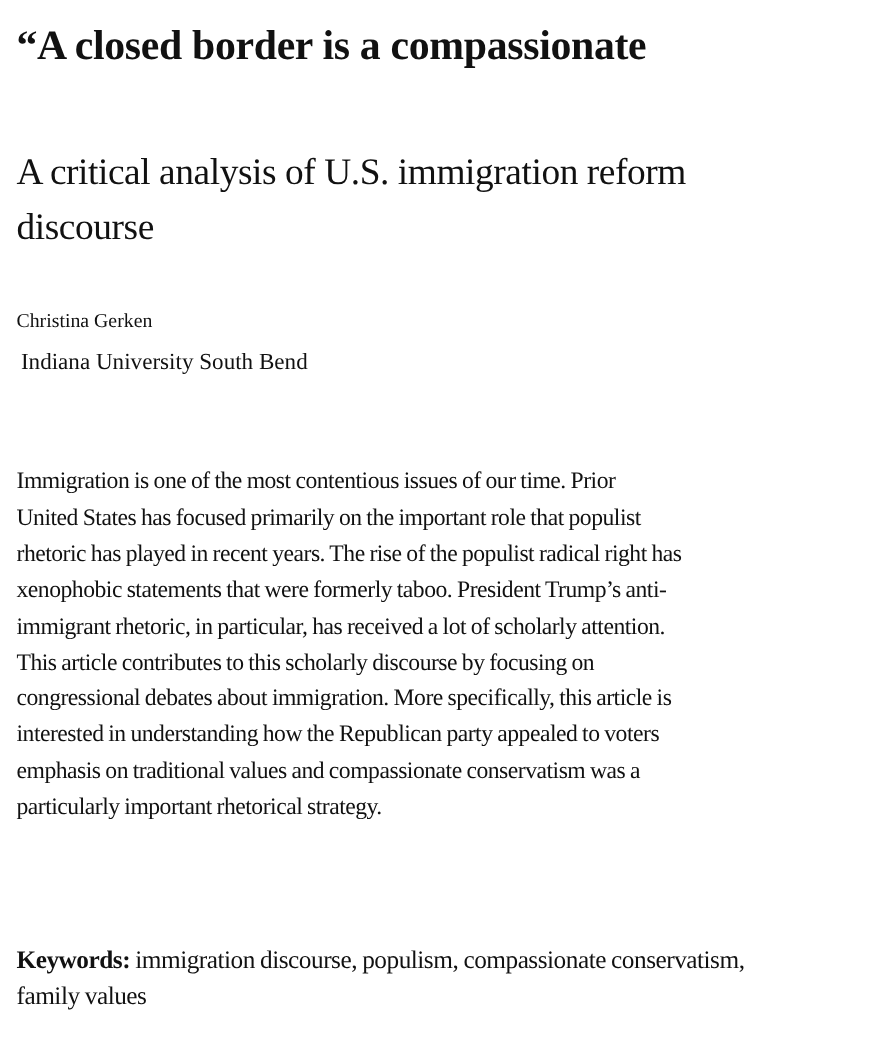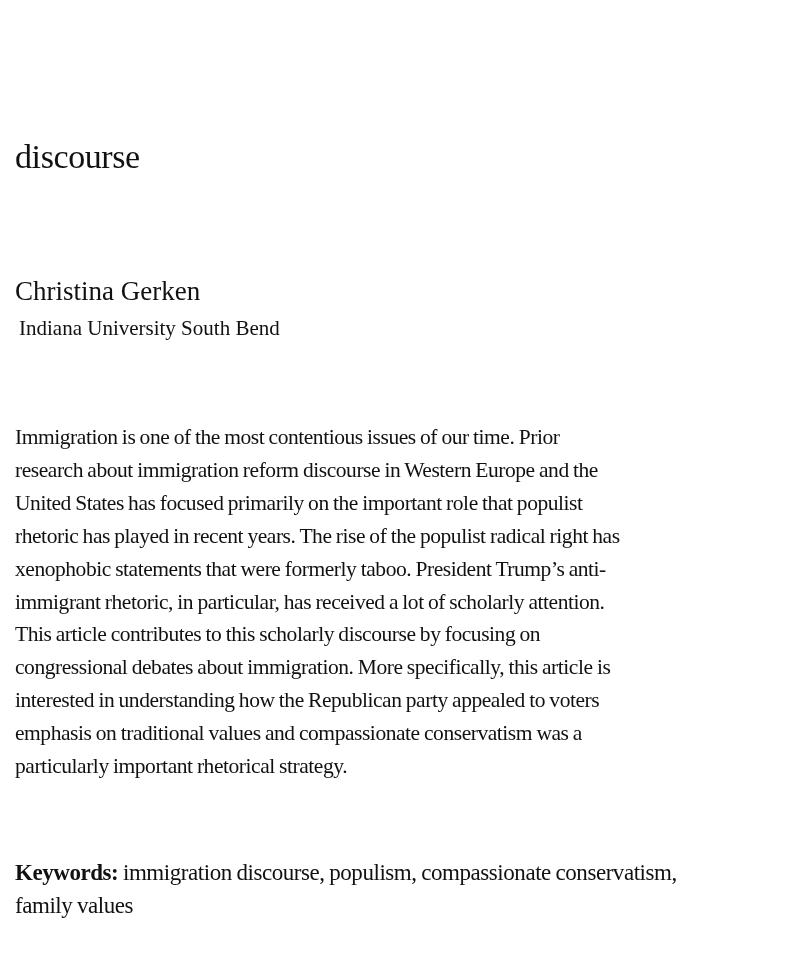--- a/index.html
+++ b/index.html
@@ -41,21 +41,21 @@
       font-size: 34px;
       line-height: 50px;
       font-weight: normal;
       letter-spacing: -0.4px;
     }
     .author {
       position: absolute;
       left: 0;
       top: 274px;
       margin: 0;
-      font-size: 27px;
+      font-size: 18px;
       line-height: 34px;
       font-weight: normal;
     }
     .affiliation {
       position: absolute;
       left: 4px;
       top: 314px;
       margin: 0;
       font-size: 21px;
       line-height: 28px;
@@ -94,32 +94,33 @@
     .keywords-label {
       font-weight: bold;
     }
   </style>
 </head>
 <body>
 
 <div class="page">
 
   <h1 class="title">
+    <span style="display:block">“A closed border is a compassionate</span>
   </h1>
 
   <h2 class="subtitle">
+    <span style="display:block">A critical analysis of U.S. immigration reform</span>
     <span style="display:block">discourse</span>
   </h2>
 
   <p class="author">Christina Gerken</p>
   <p class="affiliation">Indiana University South Bend</p>
 
   <div class="abstract">
     <span class="line">Immigration is one of the most contentious issues of our time. Prior</span>
-    <span class="line">research about immigration reform discourse in Western Europe and the</span>
     <span class="line">United States has focused primarily on the important role that populist</span>
     <span class="line">rhetoric has played in recent years. The rise of the populist radical right has</span>
     <span class="line">xenophobic statements that were formerly taboo. President Trump’s anti-</span>
     <span class="line">immigrant rhetoric, in particular, has received a lot of scholarly attention.</span>
     <span class="line">This article contributes to this scholarly discourse by focusing on</span>
     <span class="line">congressional debates about immigration. More specifically, this article is</span>
     <span class="line">interested in understanding how the Republican party appealed to voters</span>
     <span class="line">emphasis on traditional values and compassionate conservatism was a</span>
     <span class="line">particularly important rhetorical strategy.</span>
   </div>

